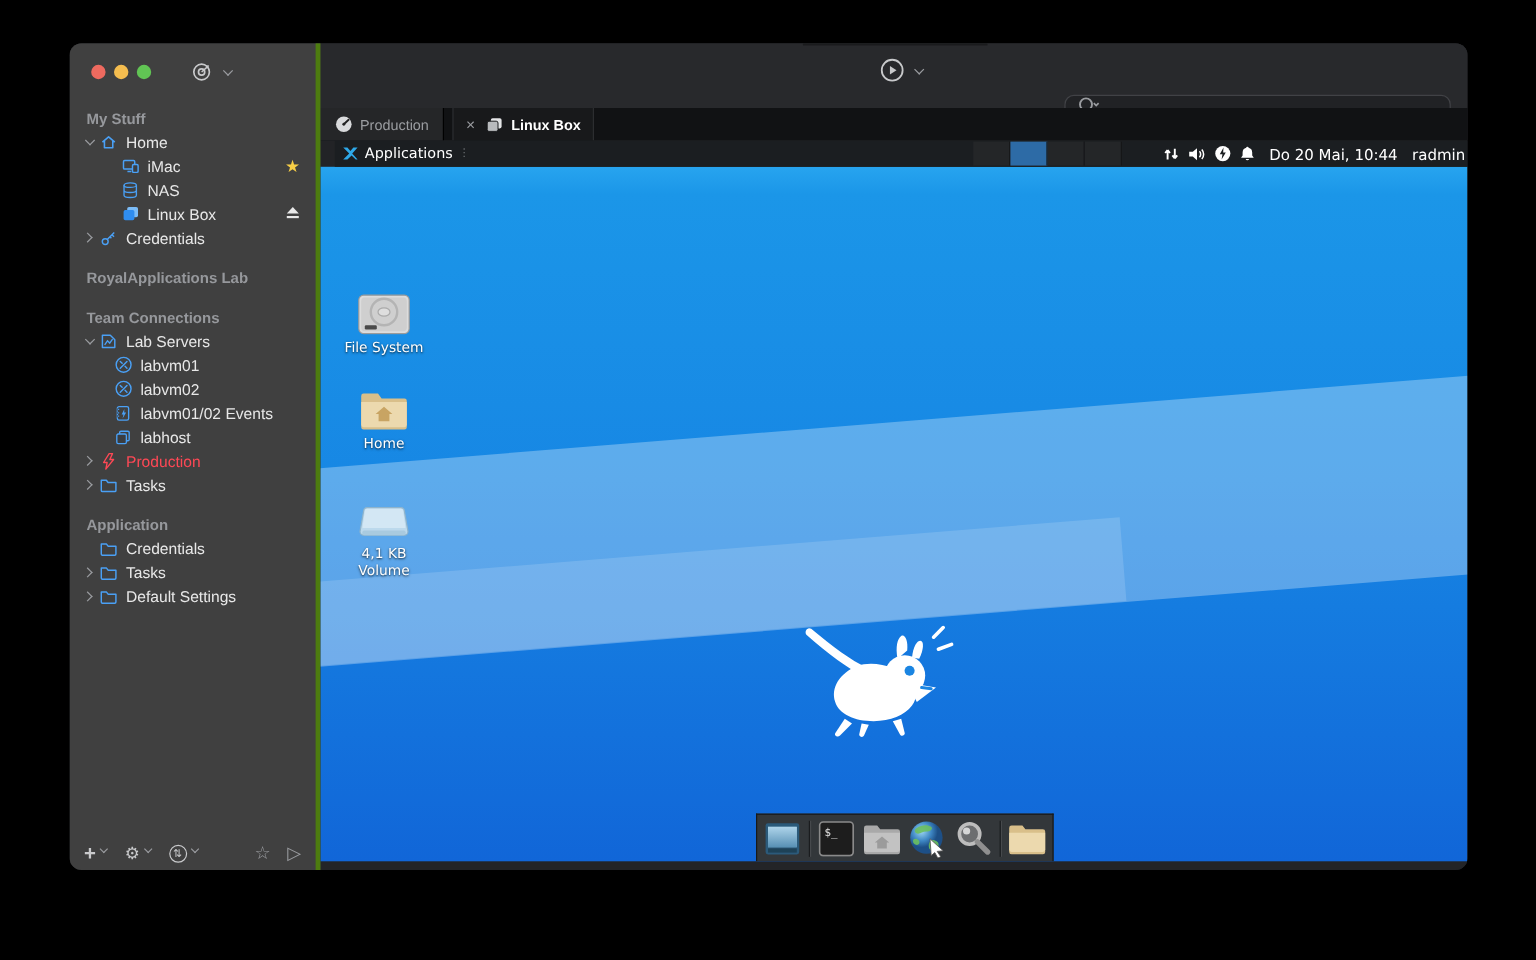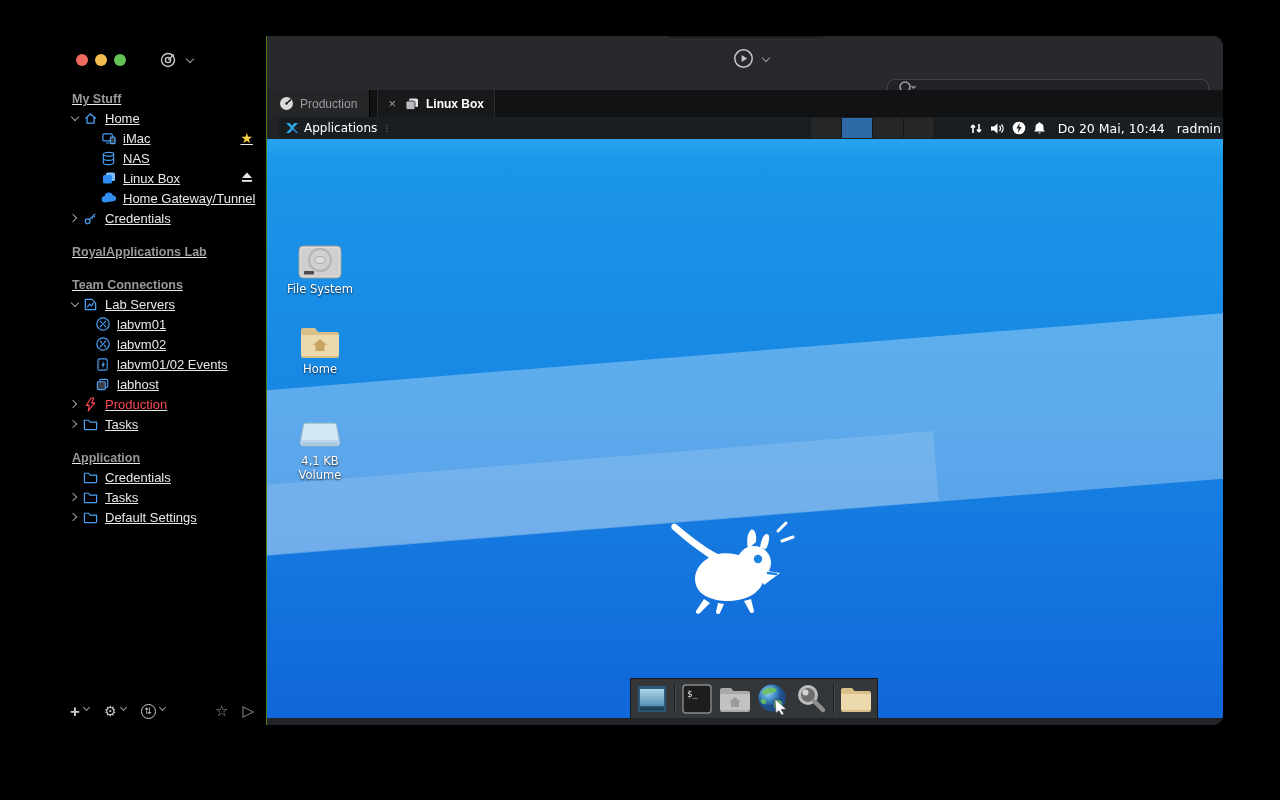--- a/index.html
+++ b/index.html
@@ -4,22 +4,22 @@
 <style>
   * { margin:0; padding:0; box-sizing:border-box; }
   html,body { width:1280px; height:800px; background:#000; overflow:hidden;
     font-family:"Liberation Sans", sans-serif; }
 
   .window { position:absolute; left:58px; top:36px; width:1165px; height:689px;
     border-radius:10px; overflow:hidden; background:#222326; display:flex;
     box-shadow:0 20px 50px rgba(0,0,0,.7); }
 
   
-  .sidebar { width:209px; flex:0 0 209px; background:#000000; position:relative;
-    border-right:1px solid #4d7c0f; color:#e8e8e8; font-size:13px;text-decoration:underline; }
+  .sidebar { width:209px; flex:0 0 209px; background:#404040; position:relative;
+    border-right:4px solid #4d7c0f; color:#e8e8e8; font-size:13px; }
   .tlights { height:48px; display:flex; align-items:center; padding-left:18px; }
   .tl { width:12px; height:12px; border-radius:50%; margin-right:7px; }
   .tl.r{background:#ee6a5f}.tl.y{background:#f5bd4f}.tl.g{background:#61c454}
   .sb-target { margin-left:26px; display:flex; align-items:center; gap:6px; color:#c8c9cb; }
 
   .tree { padding-top:6px; }
   .shead { height:18px; display:flex; align-items:center; padding-left:14px;
     color:#96989c; font-size:12.5px; font-weight:700; }
   .shead.gap { margin-top:15px; }
   .row { height:20px; display:flex; align-items:center; position:relative; }
@@ -180,29 +180,20 @@
             </svg>
           </span>
         <span class="label">Linux Box</span>
         <span class="trail">
           <svg width="12" height="11" viewBox="0 0 12 11">
               <polygon points="6,0.5 11,6 1,6" fill="#e8e8e8"></polygon>
               <rect x="1" y="8" width="10" height="1.8" fill="#e8e8e8"></rect>
             </svg></span>
       </div>
 
-      <div class="row">
-        <span style="width:42px"></span>
-        <span class="ticon">
-          <svg width="16" height="14" viewBox="0 0 16 14">
-              <path d="M4,11.5 a3.2,3.2 0 0 1 -0.3,-6.4 a4.2,4.2 0 0 1 8.2,-0.6 a2.9,2.9 0 0 1 0.4,5.8 z" fill="#2f8df0"></path>
-            </svg>
-          </span>
-        <span class="label">Home Gateway/Tunnel</span>
-      </div>
 
       <div class="row">
         <span style="width:10px"></span>
           <span class="cv right"></span>
         <span class="ticon">
           <svg width="15" height="15" viewBox="0 0 16 16">
               <circle cx="5" cy="11" r="2.6" fill="none" stroke="#4aa0f5" stroke-width="1.3"></circle>
               <path d="M7,9 L13,3 M11,5 l1.8,1.8 M9.2,6.8 l1.3,1.3" fill="none" stroke="#4aa0f5" stroke-width="1.3"></path>
             </svg>
           </span>

